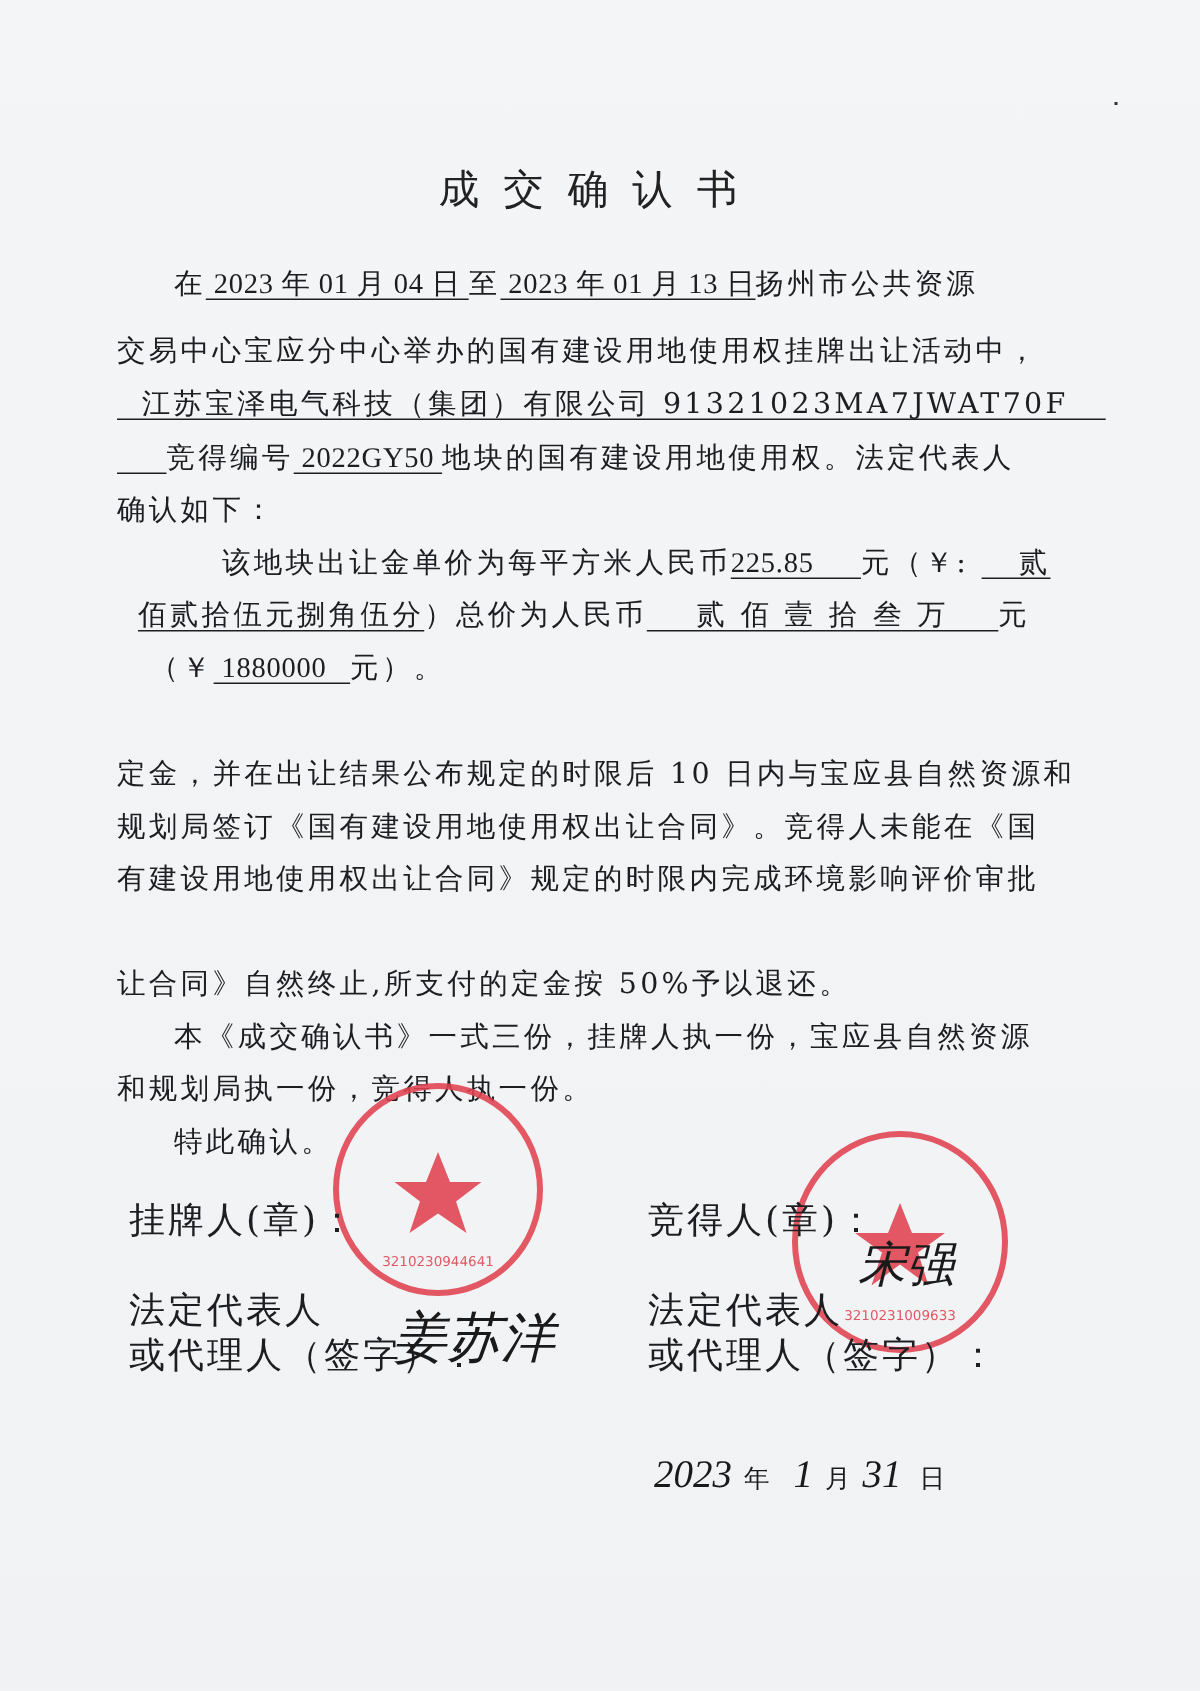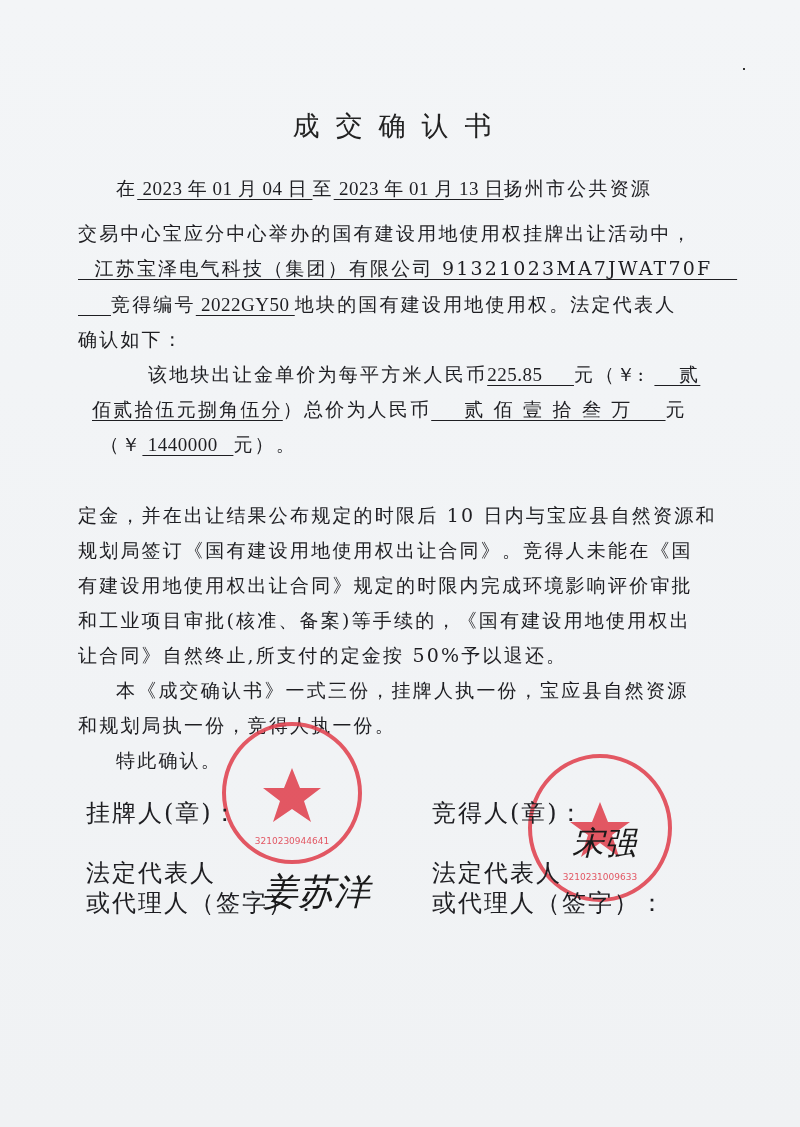--- a/index.html
+++ b/index.html
@@ -46,27 +46,26 @@
   </div>
   <div class="line" style="top:327px;">确认如下：</div>
 
   <div class="line" style="top:362px; left:128px;margin-left:20px;">
     <span>该地块出让金单价为每平方米人民币</span><span class="u mono" style="white-space:pre;">225.85      </span><span>元（￥: </span><span class="u" style="white-space:pre;">   贰</span>
   </div>
   <div class="line" style="top:397px; left:92px;">
     <span class="u">佰贰拾伍元捌角伍分</span><span>）总价为人民币</span><span class="u" style="white-space:pre;">    贰 佰 壹 拾 叁 万    </span><span>元</span>
   </div>
   <div class="line" style="top:432px; left:100px;">
-    <span>（￥</span><span class="u mono" style="white-space:pre;"> 1440000   </span><span>元）。</span>
+    <span>（￥</span><span class="u mono" style="white-space:pre;"> 1880000   </span><span>元）。</span>
   </div>
 
   <div class="line" style="top:503px;">定金，并在出让结果公布规定的时限后 10 日内与宝应县自然资源和</div>
   <div class="line" style="top:538px;">规划局签订《国有建设用地使用权出让合同》。竞得人未能在《国</div>
   <div class="line" style="top:573px;">有建设用地使用权出让合同》规定的时限内完成环境影响评价审批</div>
-  <div class="line" style="top:608px;">和工业项目审批(核准、备案)等手续的，《国有建设用地使用权出</div>
   <div class="line" style="top:643px;">让合同》自然终止,所支付的定金按 50%予以退还。</div>
 
   <div class="line" style="top:713px;">和规划局执一份，竞得人执一份。</div>
   <div class="line" style="top:678px; left:116px;">本《成交确认书》一式三份，挂牌人执一份，宝应县自然资源</div>
 
   <div class="line" style="top:748px; left:116px;">特此确认。</div>
 
   <div class="seal" style="left:222px; top:722px; width:132px; height:134px;">
     <svg width="132" height="134" viewBox="0 0 132 134">
       <polygon points="66,42 74,62 95,62 78,75 85,96 66,83 47,96 54,75 37,62 58,62" fill="#e0424f"></polygon>
@@ -85,13 +84,16 @@
   <div class="sig-label" style="left:432px; top:797px;">竞得人(章)：</div>
 
   <div class="sig-label" style="left:86px; top:857px;">法定代表人</div>
   <div class="sig-label" style="left:86px; top:887px;">或代理人（签字）：</div>
   <div class="sig-label" style="left:432px; top:857px;">法定代表人</div>
   <div class="sig-label" style="left:432px; top:887px;">或代理人（签字）：</div>
 
   <div class="handwriting" style="left:262px; top:868px; font-size:36px;">姜苏洋</div>
   <div class="handwriting" style="left:572px; top:822px; font-size:32px;">宋强</div>
 
+  <div class="handwriting" style="left:436px; top:968px; font-size:26px;">
+    <span>2023</span><span style="font-style:normal;font-size:17px;margin:0 8px;">年</span><span style="margin-left:8px;">1</span><span style="font-style:normal;font-size:17px;margin:0 8px;">月</span><span>31</span><span style="font-style:normal;font-size:17px;margin-left:12px;">日</span>
+  </div>
 </div>
 
 </body></html>

